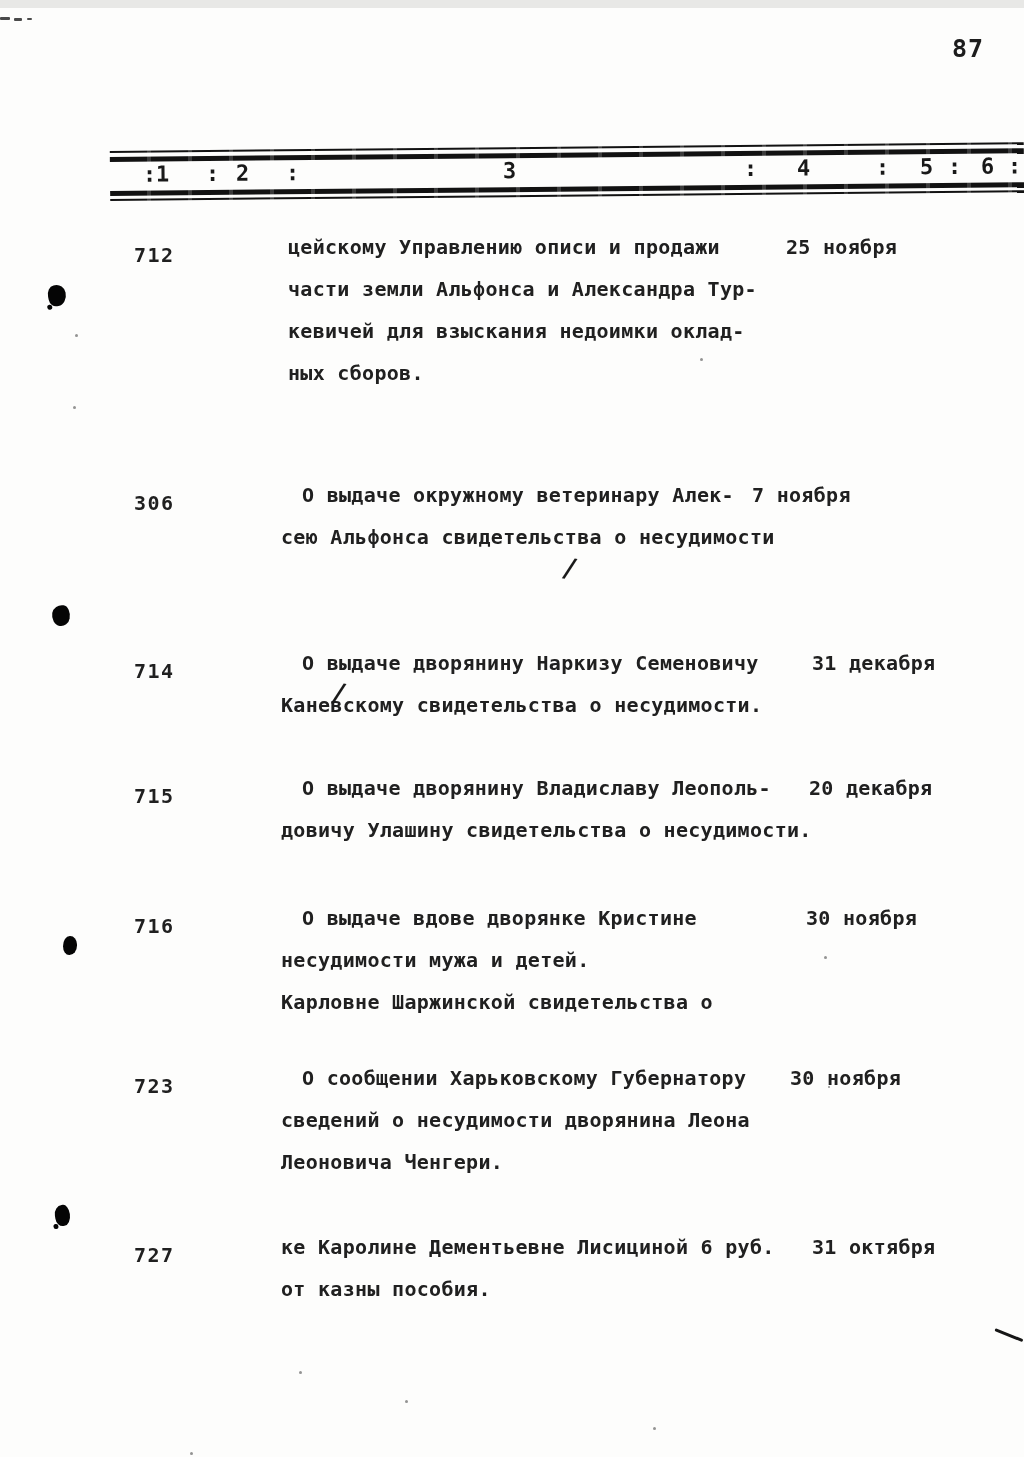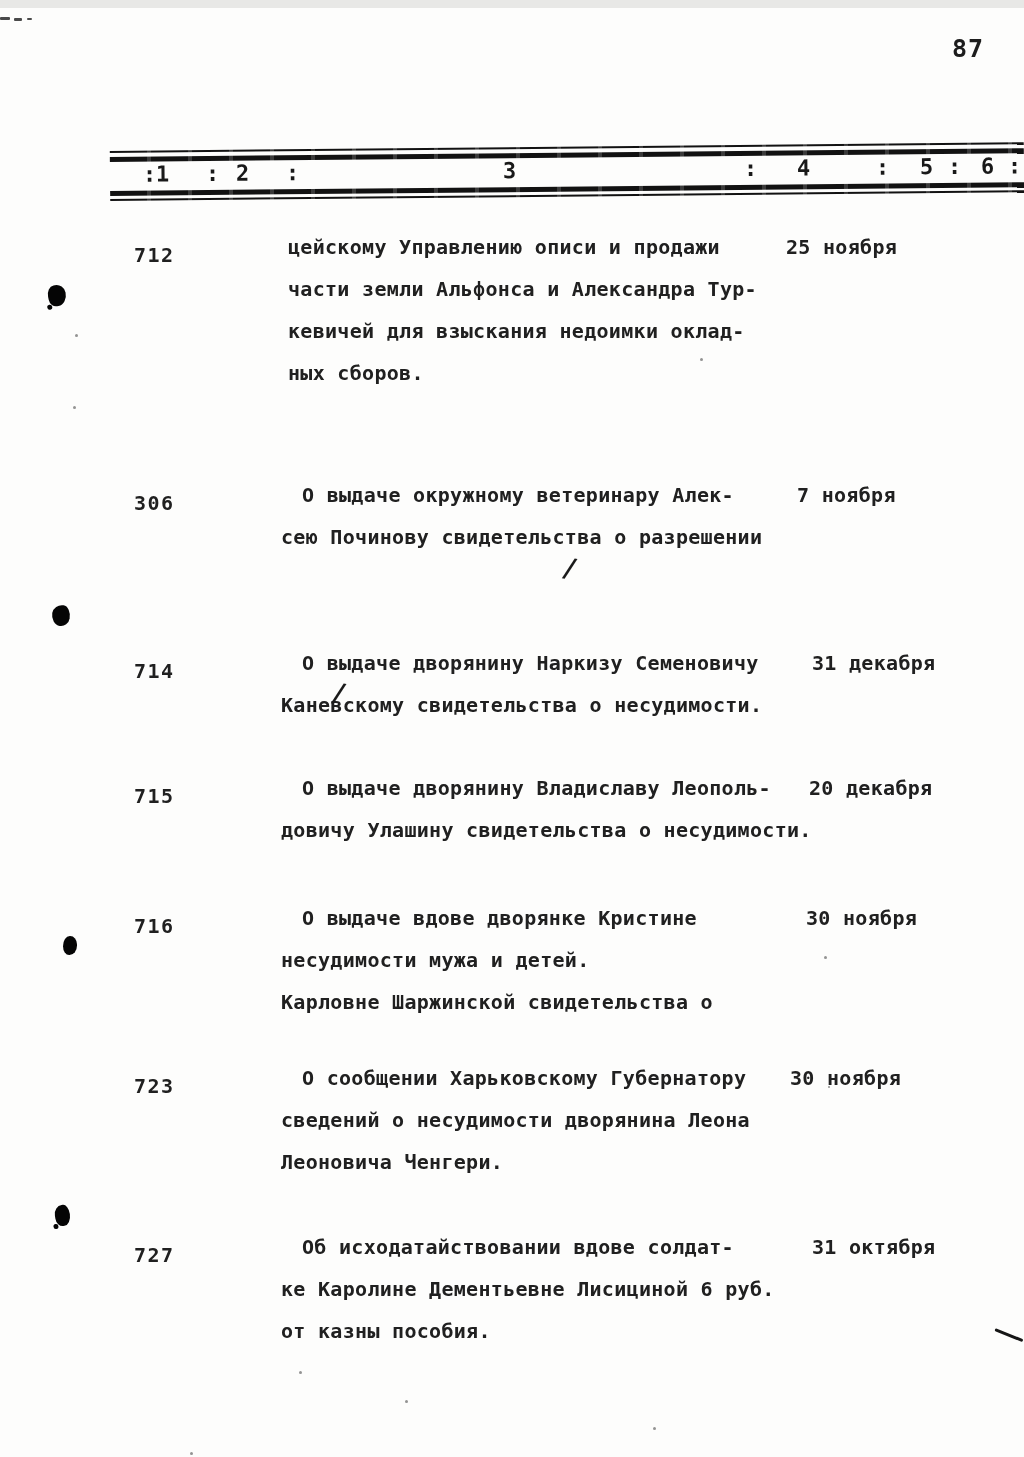--- a/index.html
+++ b/index.html
@@ -41,21 +41,21 @@
 
   
   .entry{position:absolute;left:0;width:1024px;font-size:20px;font-weight:bold;letter-spacing:.3px;}
   .entry .num{position:absolute;left:134px;top:8px;height:42px;line-height:42px;letter-spacing:1.5px;}
   .entry .body{position:absolute;left:281px;width:520px;}
   .entry .line{height:42px;line-height:42px;white-space:pre;}
   .entry .line.ind{text-indent:21px;}
   .entry .date{position:absolute;top:0;height:42px;line-height:42px;white-space:pre;}
   .e0{top:218px}.e0 .body{left:288px}
   .e1{top:466px}.e2{top:634px}.e3{top:759px}.e4{top:889px}.e5{top:1049px}.e6{top:1218px}
-  .e0 .date{left:786px}.e1 .date{left:797px}.e2 .date{left:812px}
+  .e0 .date{left:786px}.e1 .date{left:752px}.e2 .date{left:812px}
   .e3 .date{left:809px}.e4 .date{left:806px}.e5 .date{left:790px}.e6 .date{left:812px}
 
   
   .strike{position:absolute;font-size:26px;font-weight:bold;color:#1a1a1a;line-height:26px;}
   .s0{left:562px;top:547px;transform:rotate(8deg);}
   .s1{left:331px;top:672px;transform:rotate(8deg);}
 
   
   .blot{position:absolute;background:#050505;}
   .b0{left:48px;top:277px;width:18px;height:21px;border-radius:46% 54% 58% 42%/52% 48% 60% 40%;transform:rotate(-12deg);}
@@ -116,21 +116,21 @@
       <div class="line">кевичей для взыскания недоимки оклад-</div>
       <div class="line">ных сборов.</div>
     </div>
     <div class="date">25 ноября</div>
   </div>
 
   <div class="entry e1">
     <div class="num">306</div>
     <div class="body">
       <div class="line ind">О выдаче окружному ветеринару Алек-</div>
-      <div class="line">сею Починову свидетельства о разрешении</div>
+      <div class="line">сею Альфонса свидетельства о несудимости</div>
     </div>
     <div class="date">7 ноября</div>
   </div>
 
   <div class="entry e2">
     <div class="num">714</div>
     <div class="body">
       <div class="line ind">О выдаче дворянину Наркизу Семеновичу</div>
       <div class="line">Каневскому свидетельства о несудимости.</div>
     </div>
@@ -162,21 +162,20 @@
       <div class="line ind">О сообщении Харьковскому Губернатору</div>
       <div class="line">сведений о несудимости дворянина Леона</div>
       <div class="line">Леоновича Ченгери.</div>
     </div>
     <div class="date">30 ноября</div>
   </div>
 
   <div class="entry e6">
     <div class="num">727</div>
     <div class="body">
-      <div class="line ind">Об исходатайствовании вдове солдат-</div>
       <div class="line">ке Каролине Дементьевне Лисициной 6 руб.</div>
       <div class="line">от казны пособия.</div>
     </div>
     <div class="date">31 октября</div>
   </div>
 
   <div class="strike s0">/</div>
   <div class="strike s1">/</div>
 
   <div class="blot b0"></div>

